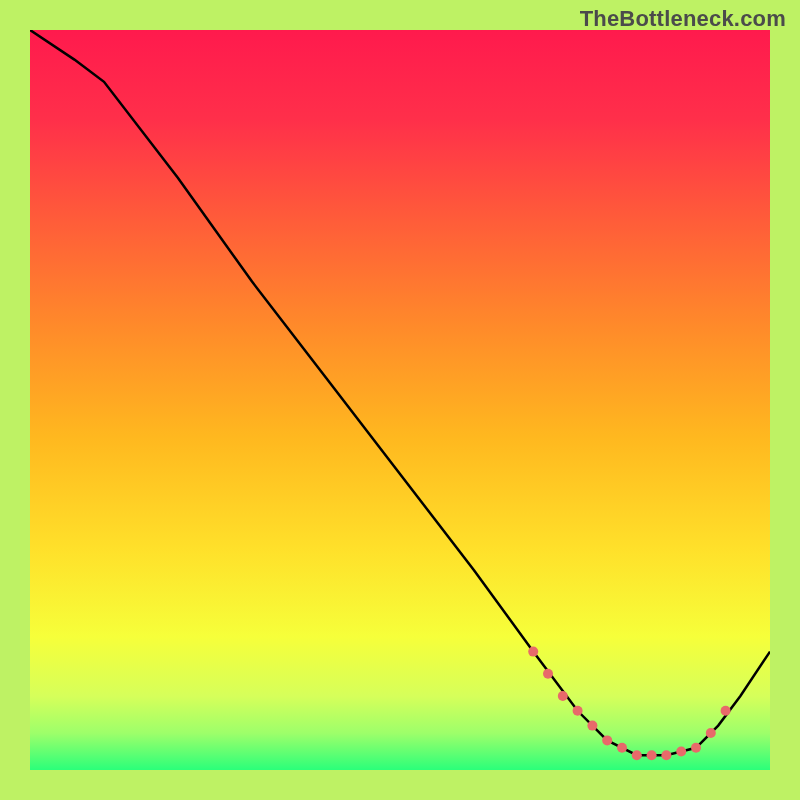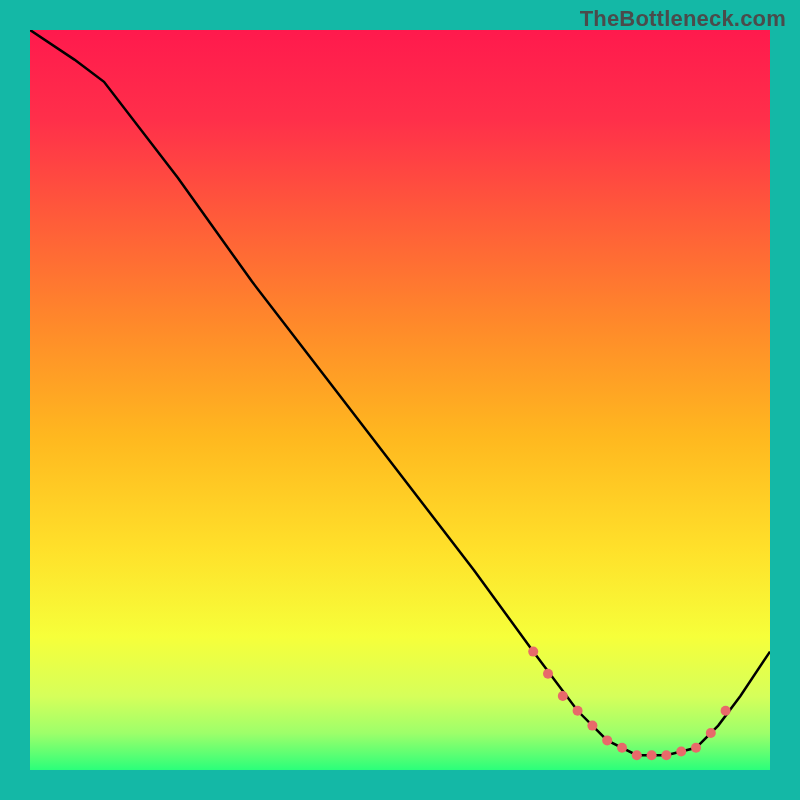--- a/index.html
+++ b/index.html
@@ -8,21 +8,21 @@
     width: 800px;
     height: 800px;
     background: #000;
     overflow: hidden;
     font-family: Arial, Helvetica, sans-serif;
   }
   .stage {
     position: relative;
     width: 800px;
     height: 800px;
-    background: #14b8a6;
+    background: #bef264;
   }
   .plot {
     position: absolute;
     left: 30px;
     top: 30px;
     width: 740px;
     height: 740px;
   }
   .plot svg {
     display: block;

